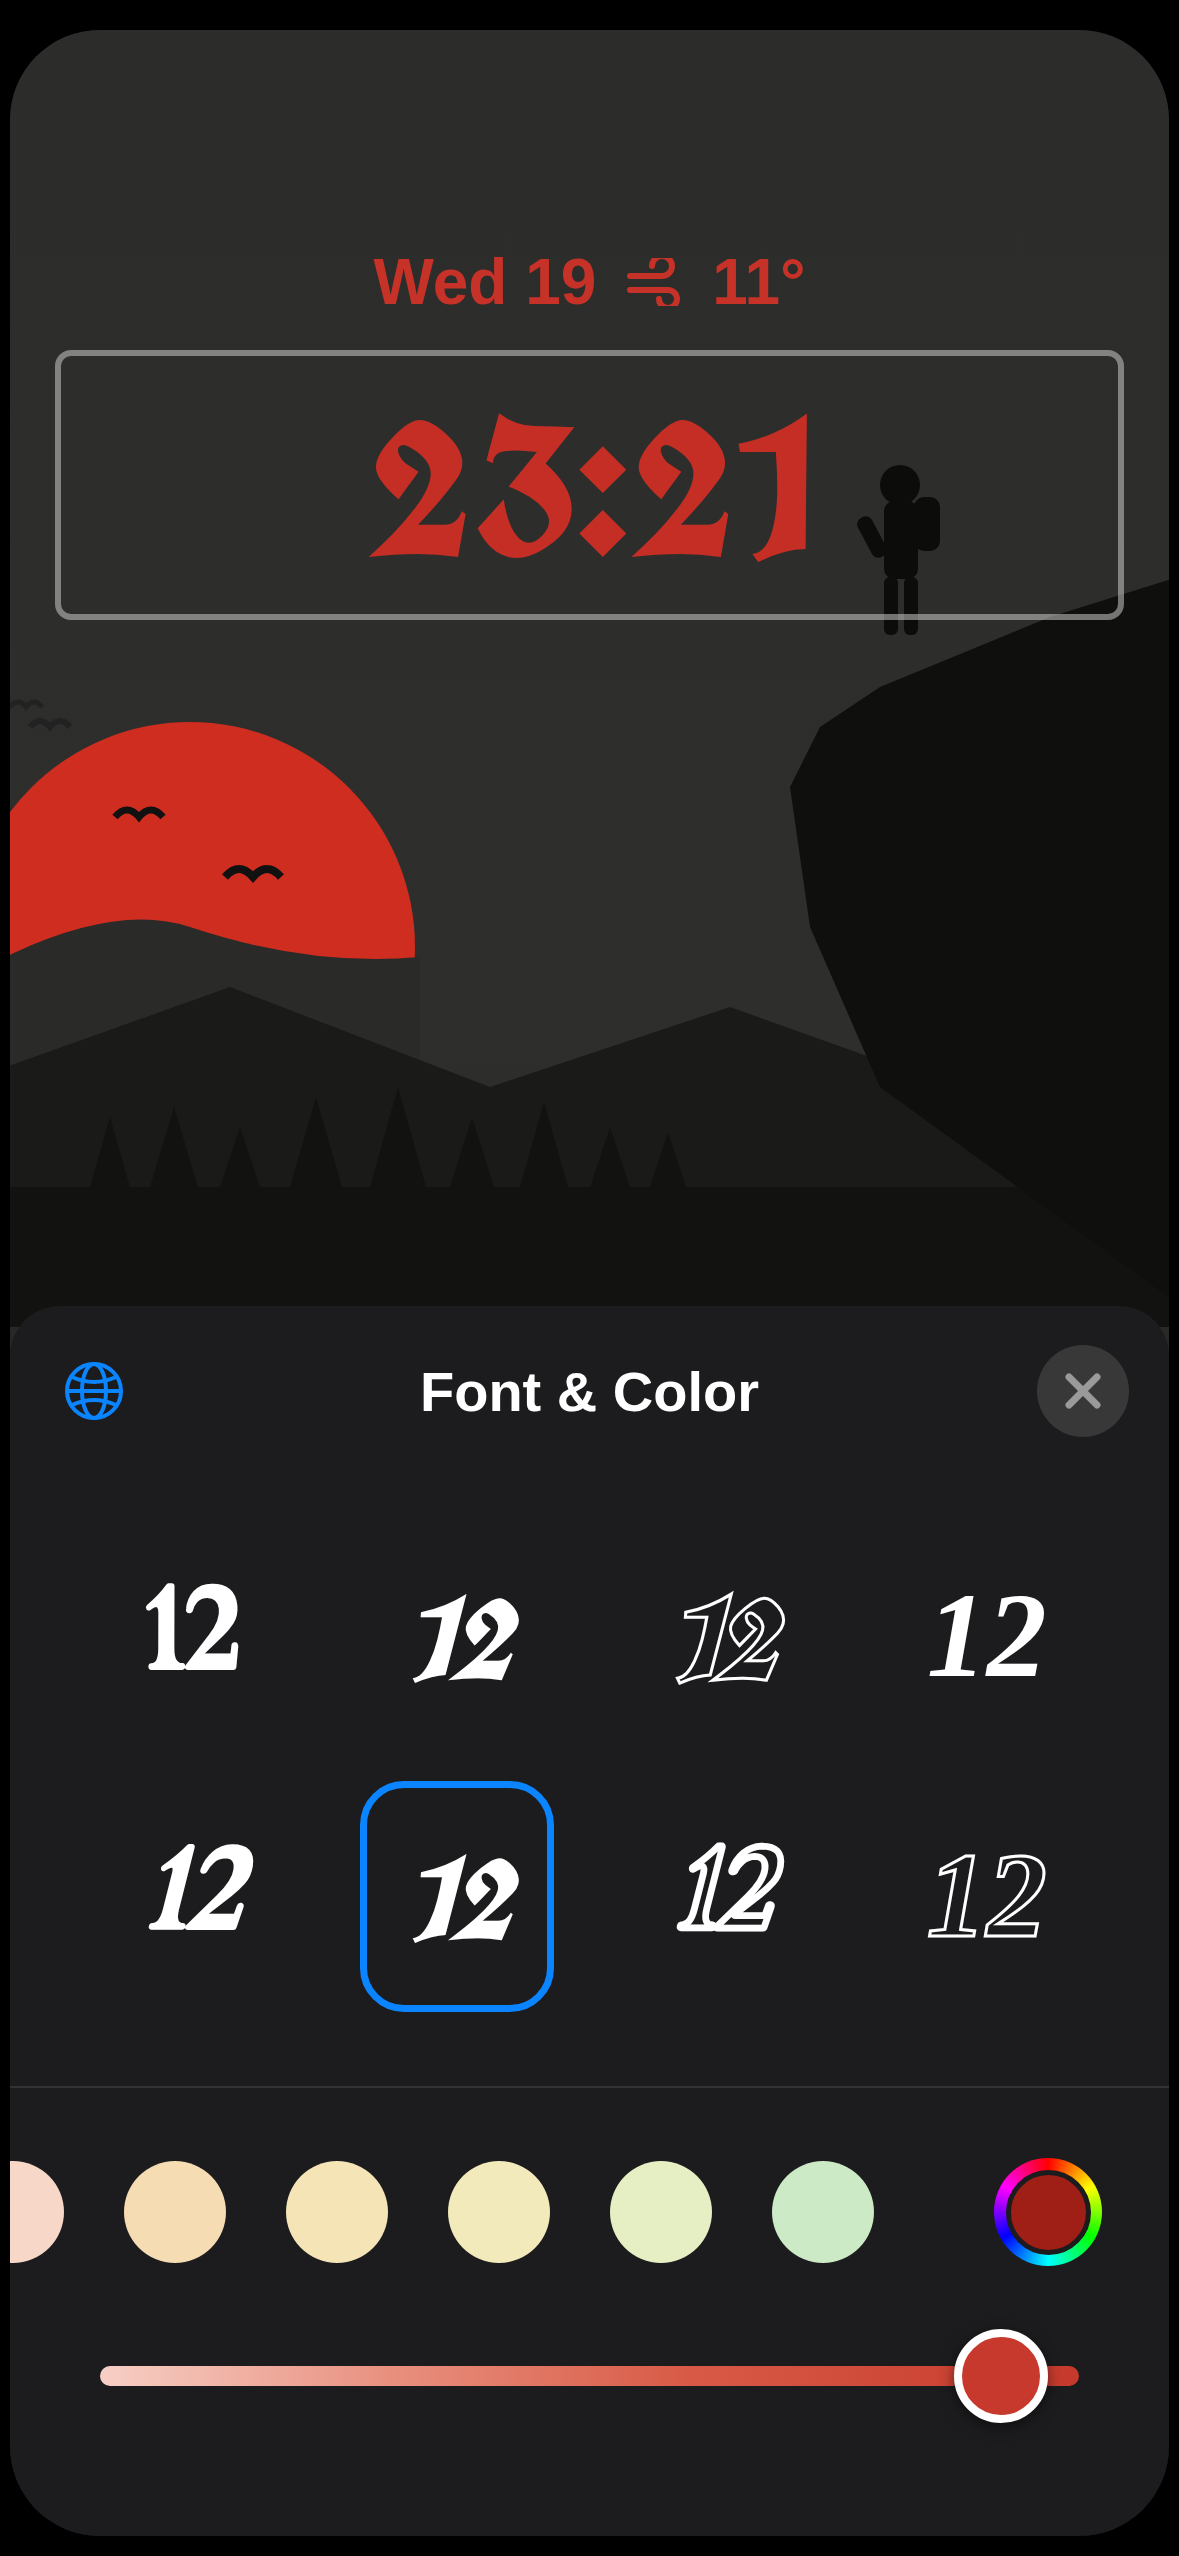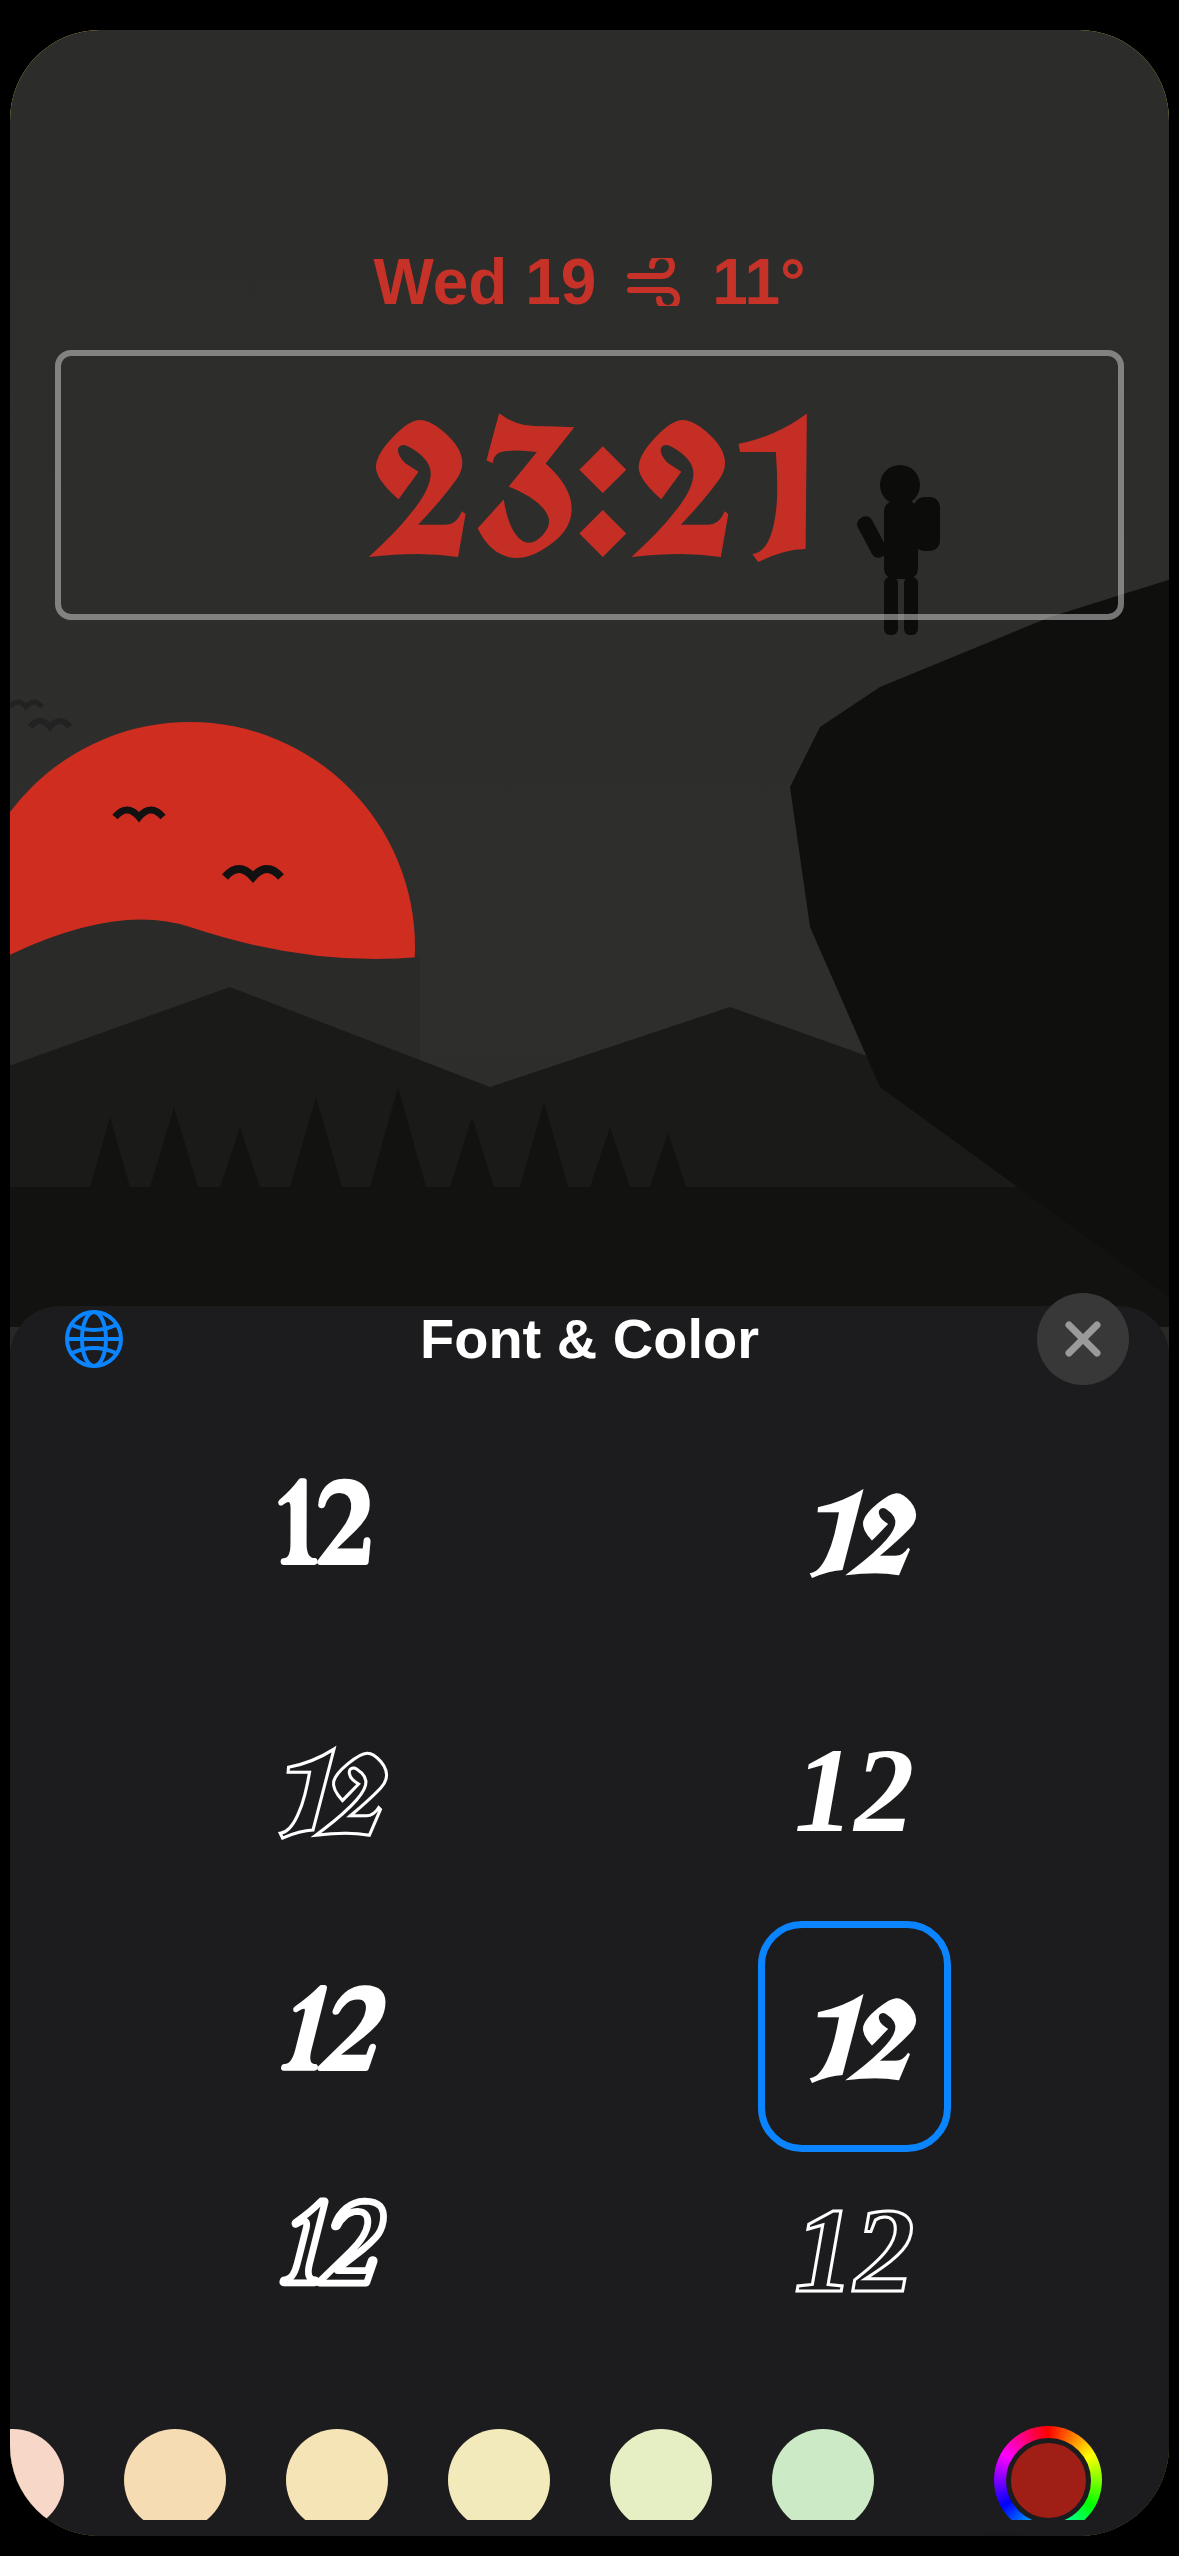--- a/index.html
+++ b/index.html
@@ -12,21 +12,21 @@
       position: relative;
     }
     .device-frame {
       position: absolute;
       top: 30px;
       left: 10px;
       right: 10px;
       bottom: 20px;
       border-radius: 90px;
       overflow: hidden;
-      background: #fde047;
+      background: #0f172a;
     }
     .wallpaper {
       position: absolute;
       inset: 0;
       background: linear-gradient(180deg, #2c2d2b 0%, #2e2f2d 40%, #1e1f1d 72%, #0e0f0d 100%);
     }
     .wallpaper svg { width: 100%; height: 100%; display: block; }
     .date-weather-row {
       position: absolute;
       top: 215px;
@@ -98,21 +98,21 @@
       top: 50%;
       transform: translateY(-50%);
       width: 92px; height: 92px;
       border-radius: 50%;
       background: #383838;
       display: flex; align-items: center; justify-content: center;
       cursor: pointer;
     }
     .font-grid {
       display: grid;
-      grid-template-columns: repeat(2, 1fr);
+      grid-template-columns: repeat(4, 1fr);
       grid-template-rows: repeat(2, 260px);
       gap: 0px 0px;
       padding: 30px 50px 60px;
     }
     .font-cell {
       display: flex;
       align-items: center;
       justify-content: center;
       cursor: pointer;
     }

